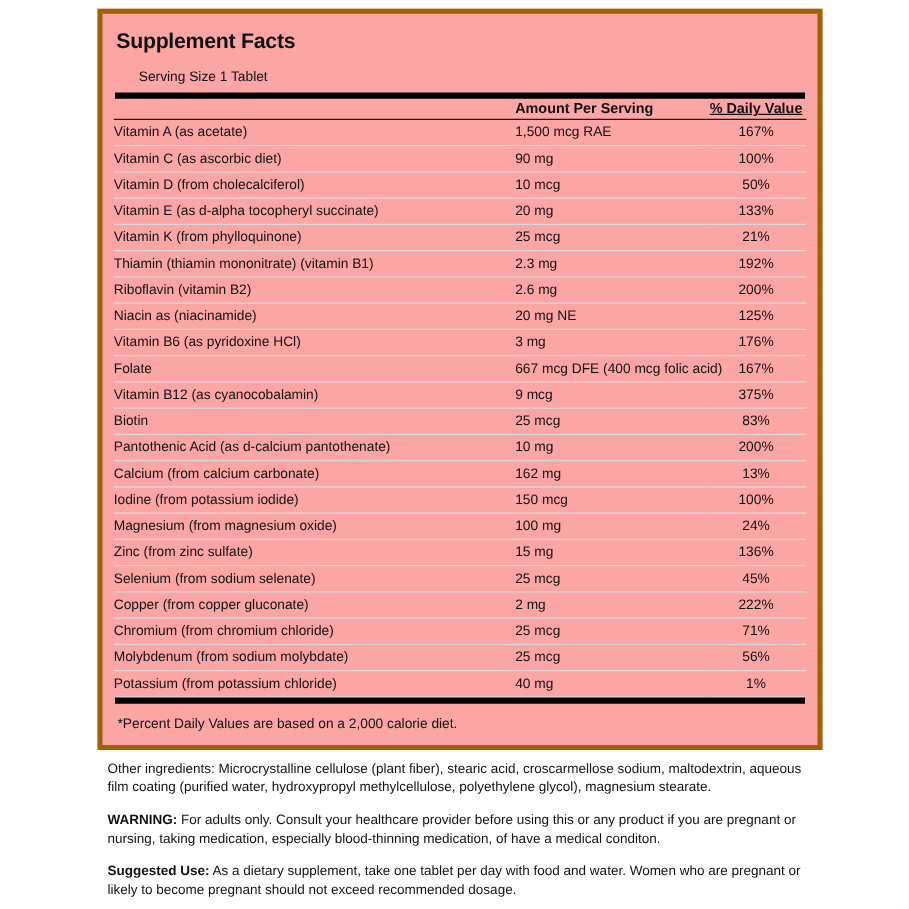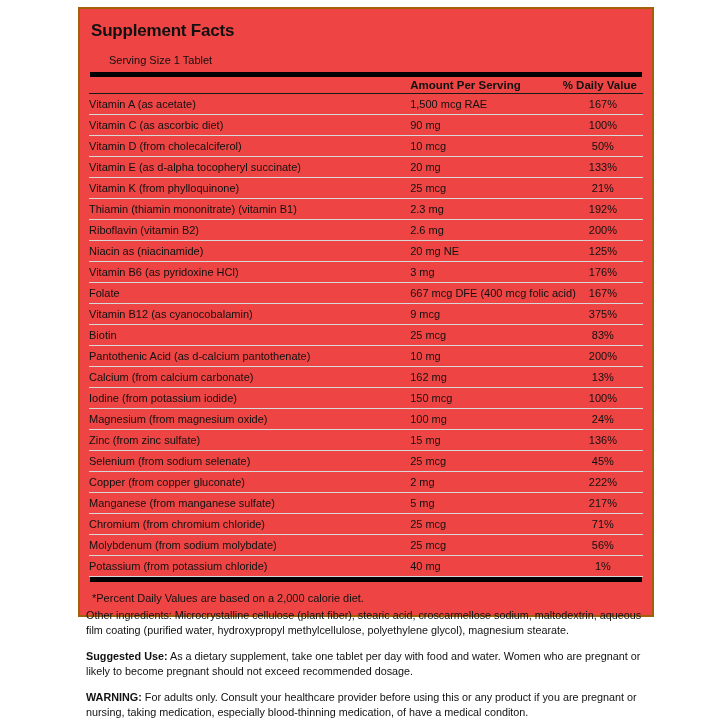--- a/index.html
+++ b/index.html
@@ -22,22 +22,22 @@
     height: 727px;
   }
 
   
   .facts-panel {
     position: absolute;
     left: 78px;
     top: 7px;
     width: 572px;           
     box-sizing: content-box;
-    border: 2px solid #a16207;
-    background: #ef4444;
+    border: 4px solid #a16207;
+    background: #fca5a5;
     padding: 0;
   }
 
   .facts-inner {
     padding: 12px 9px 0 9px;
   }
 
   .facts-title {
     font-size: 17px;
     font-weight: bold;
@@ -83,22 +83,23 @@
     font-weight: bold;
     font-size: 11.5px;
     border-bottom: 1px solid #1a1a1a;
     padding-bottom: 1px;
   }
   .hdr-amount {
     text-align: left;
     padding-left: 2px;
   }
   .hdr-dv {
-    text-align: left;
+    text-align: center;
     padding-right: 3px;
+    text-decoration: underline;
   }
   .hdr-blank { border-bottom: 1px solid #1a1a1a; }
 
   .nut-row td {
     height: 20px;
     border-bottom: 1px solid #d8d8d8;
     font-size: 11px;
     line-height: 20px;
   }
   .nut-row:first-child td { border-top: none; margin-left: 36px; }
@@ -259,25 +260,20 @@
               <td class="cell-name">Selenium (from sodium selenate)</td>
               <td class="cell-amount">25 mcg</td>
               <td class="cell-dv">45%</td>
             </tr>
             <tr class="nut-row">
               <td class="cell-name">Copper (from copper gluconate)</td>
               <td class="cell-amount">2 mg</td>
               <td class="cell-dv">222%</td>
             </tr>
             <tr class="nut-row">
-              <td class="cell-name">Manganese (from manganese sulfate)</td>
-              <td class="cell-amount">5 mg</td>
-              <td class="cell-dv">217%</td>
-            </tr>
-            <tr class="nut-row">
               <td class="cell-name">Chromium (from chromium chloride)</td>
               <td class="cell-amount">25 mcg</td>
               <td class="cell-dv">71%</td>
             </tr>
             <tr class="nut-row">
               <td class="cell-name">Molybdenum (from sodium molybdate)</td>
               <td class="cell-amount">25 mcg</td>
               <td class="cell-dv">56%</td>
             </tr>
             <tr class="nut-row">
@@ -290,19 +286,19 @@
 
       <div class="rule-thick"></div>
 
       <div class="facts-footnote">*Percent Daily Values are based on a 2,000 calorie diet.</div>
     </div>
   </div>
 
   <div class="below">
     <p class="para">Other ingredients: Microcrystalline cellulose (plant fiber), stearic acid, croscarmellose sodium, maltodextrin, aqueous film coating (purified water, hydroxypropyl methylcellulose, polyethylene glycol), magnesium stearate.</p>
 
+    <p class="para"><span class="lead-bold">WARNING:</span><span> For adults only. Consult your healthcare provider before using this or any product if you are pregnant or nursing, taking medication, especially blood-thinning medication, of have a medical conditon.</span></p>
+
     <p class="para"><span class="lead-bold">Suggested Use:</span><span> As a dietary supplement, take one tablet per day with food and water. Women who are pregnant or likely to become pregnant should not exceed recommended dosage.</span></p>
 
-    <p class="para"><span class="lead-bold">WARNING:</span><span> For adults only. Consult your healthcare provider before using this or any product if you are pregnant or nursing, taking medication, especially blood-thinning medication, of have a medical conditon.</span></p>
-
   </div>
 
 </div>
 
 </body></html>

